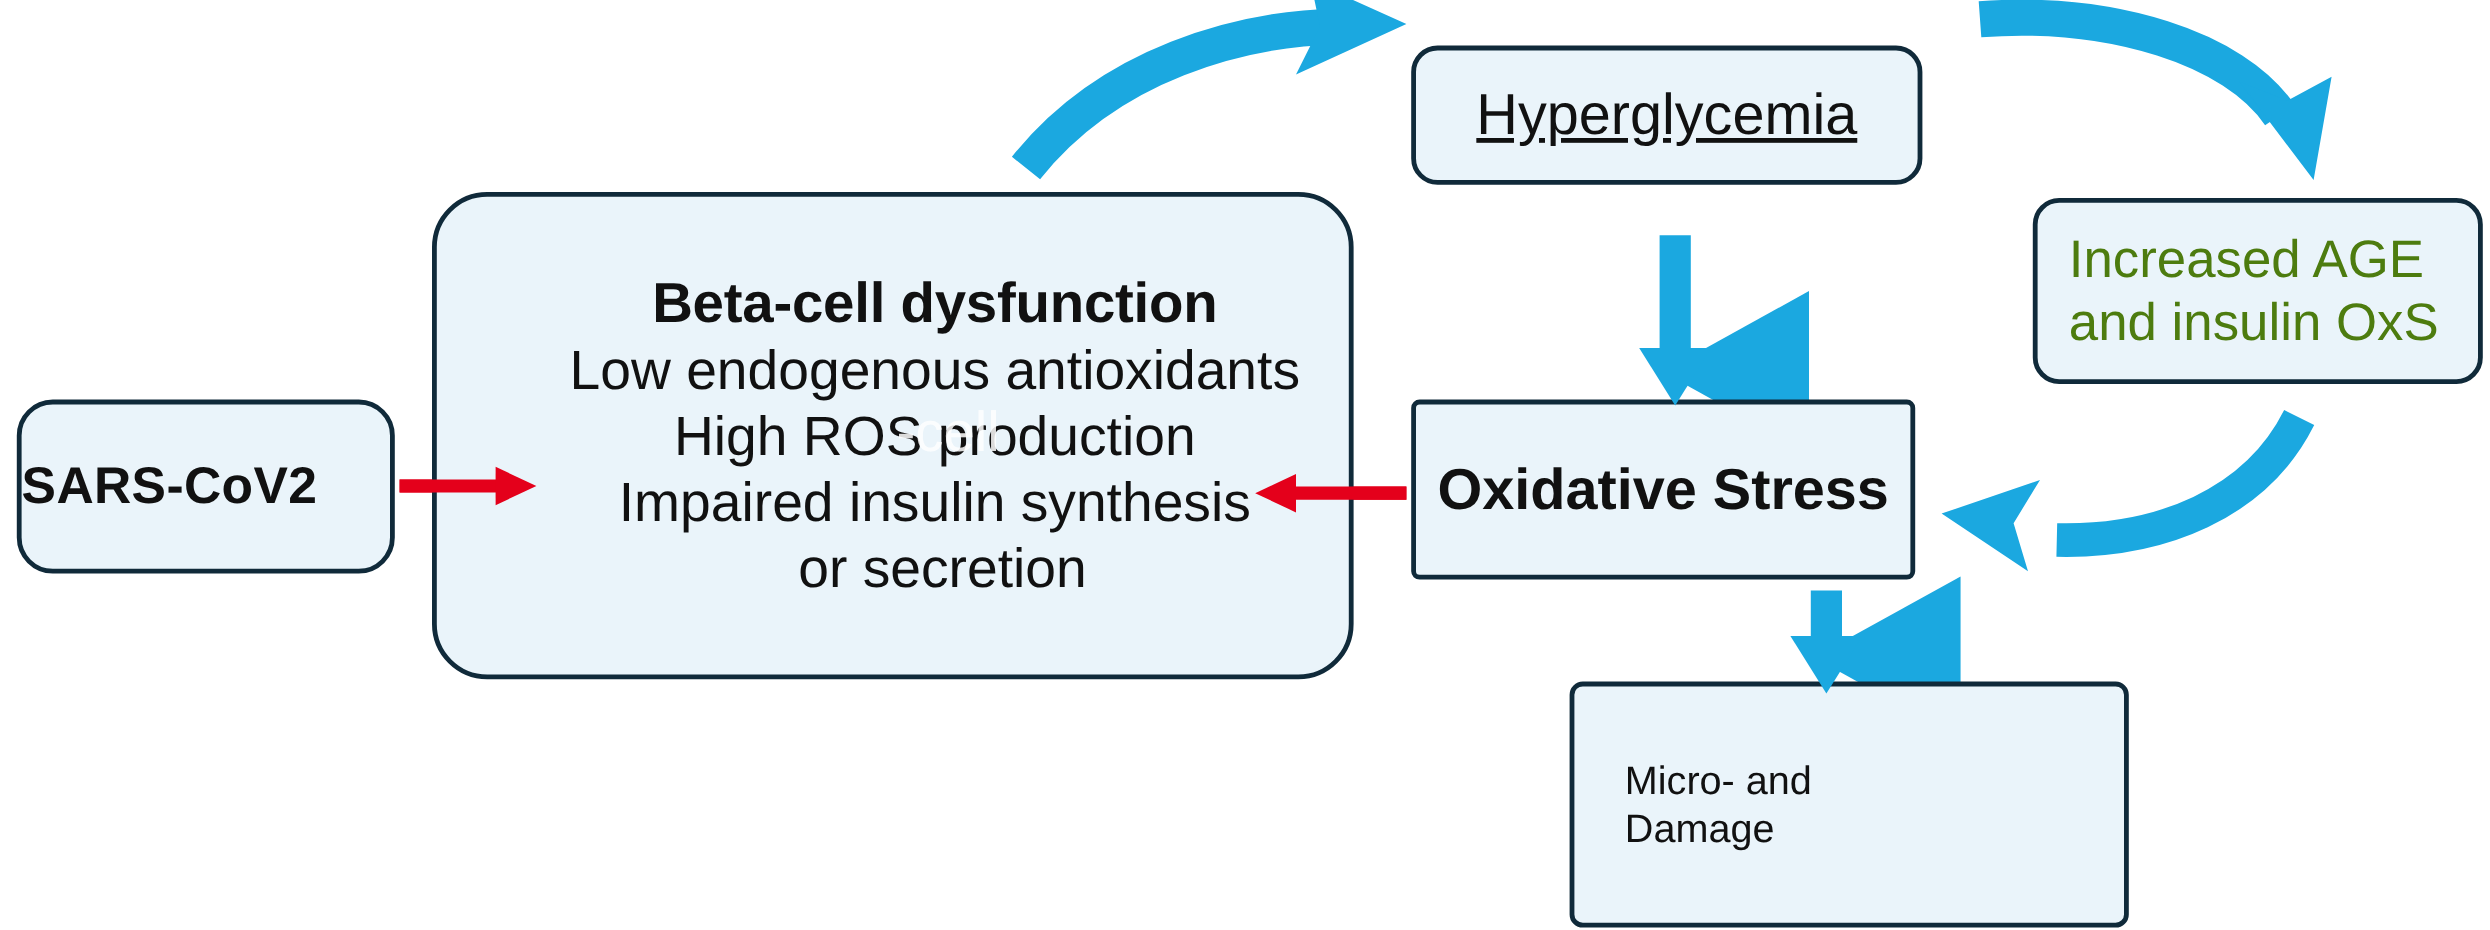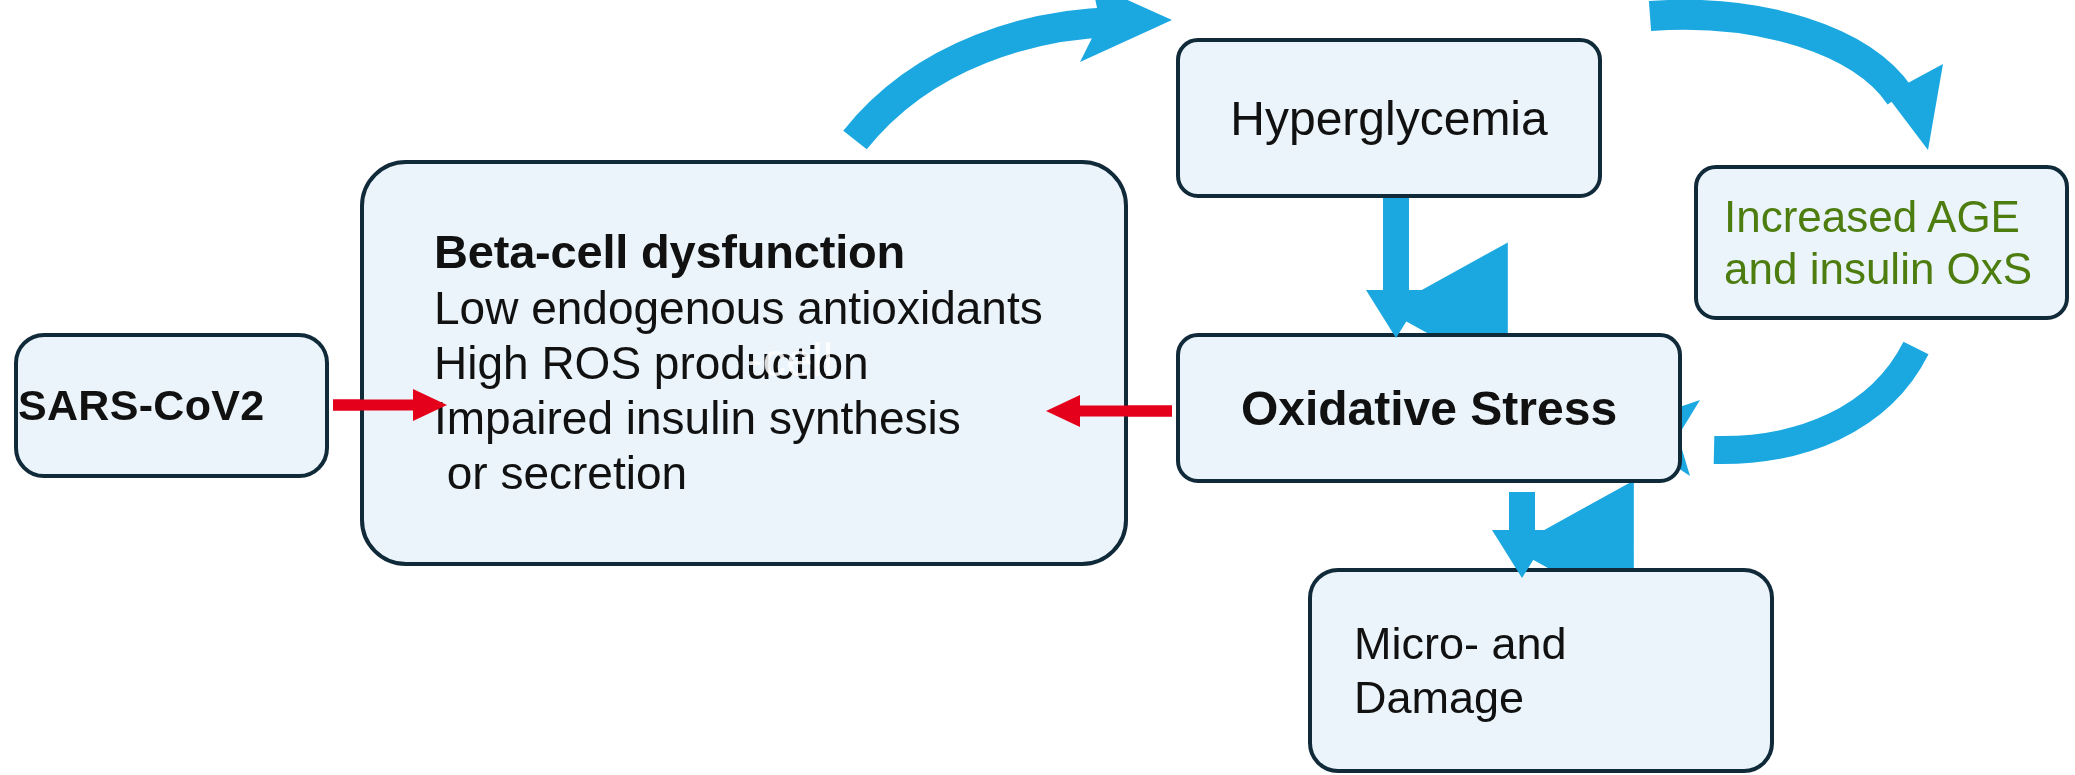--- a/index.html
+++ b/index.html
@@ -38,47 +38,49 @@
     font-size: 43px;
     font-weight: bold;
     letter-spacing: 0.3px;
   }
   #node-beta {
     left: 360px; top: 160px; width: 768px; height: 406px;
     border-radius: 46px;
     padding: 26px 0 26px 70px;
     font-size: 46px;
     line-height: 1.20;
+    align-items: center;
   }
   #node-beta .title { font-weight: bold; font-size: 47px; letter-spacing: -0.2px;}
   #node-hyper {
-    left: 1176px; top: 38px; width: 426px; height: 160px;
+    left: 1176px; top: 38px; width: 426px; height: 116px;
     border-radius: 22px;
     align-items: center;
     font-size: 48px;
+    text-decoration: underline;
   }
   #node-age {
     left: 1694px; top: 165px; width: 375px; height: 155px;
     border-radius: 22px;
     padding-left: 26px;
     font-size: 44px;
     line-height: 1.18;
   }
   #node-ox {
-    left: 1176px; top: 333px; width: 506px; height: 150px;
-    border-radius: 22px;
+    left: 1176px; top: 333px; width: 420px; height: 150px;
+    border-radius: 7px;
     align-items: center;
     font-size: 48px;
     font-weight: bold;
   }
   #node-damage {
     left: 1308px; top: 568px; width: 466px; height: 205px;
-    border-radius: 30px;
+    border-radius: 11px;
     padding-left: 42px;
-    font-size: 45px;
+    font-size: 33px;
     line-height: 1.20;
   }
 
   
   #ghost-cell {
     position: absolute;
     left: 747px; top: 332px;
     font-size: 47px;
     color: #ffffff;
     opacity: 0.85;

